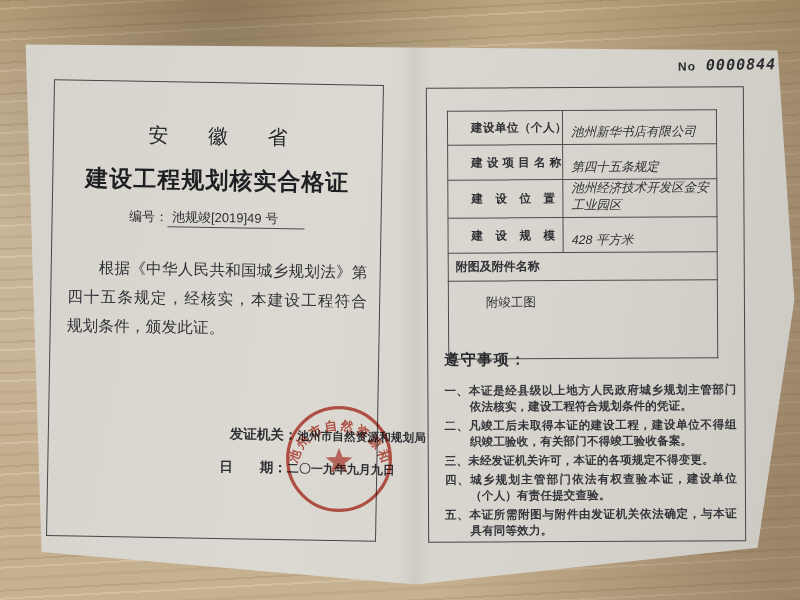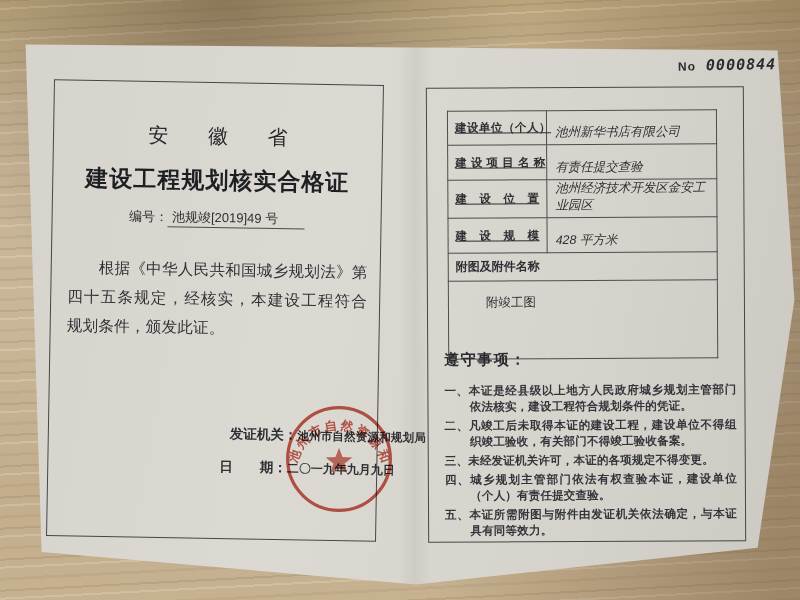--- a/index.html
+++ b/index.html
@@ -52,22 +52,22 @@
 
   
   .seal{position:absolute;left:283px;top:403px;opacity:.82;mix-blend-mode:multiply;}
 
   
   .right-box{position:absolute;left:427px;top:87px;width:316px;height:453px;
     border:1.5px solid #46464a;transform:rotate(-.3deg);color:#2e2f33;}
   table.details{position:absolute;left:20px;top:22px;width:270px;
     border-collapse:collapse;table-layout:fixed;}
   table.details td{border:1px solid #4c4c50;}
-  td.lbl{width:90px;font-size:11.5px;font-weight:bold;padding-left:7px;
-    vertical-align:middle;letter-spacing:.5px;white-space:nowrap;text-decoration:underline;}
+  td.lbl{width:90px;font-size:11.5px;font-weight:bold;padding-left:23px;
+    vertical-align:middle;letter-spacing:.5px;white-space:nowrap;}
   td.val{font-size:12.5px;vertical-align:bottom;padding:0 2px 3px 8px;font-style:italic;}
   tr.r1 td{height:30px;} tr.r2 td{height:31px;} tr.r3 td{height:32px;} tr.r4 td{height:31px;border-radius:8px;}
   td.att-h{height:25px;font-size:12px;font-weight:bold;padding-left:7px;vertical-align:middle;}
   td.att-v{height:64px;vertical-align:top;padding:13px 0 0 37px;font-size:12.5px;}
   .notes-title{position:absolute;left:16px;top:262px;font-size:15px;font-weight:bold;
     letter-spacing:1.5px;color:#2a2b2f;font-family:Liberation Serif, serif;}
   ul.notes{position:absolute;left:16px;top:294px;width:292px;margin:0;padding:0;list-style:none;}
   ul.notes li{font-size:11.5px;line-height:16px;margin-bottom:3px;font-weight:600;
     color:#34353a;letter-spacing:.2px;padding-left:2.2em;text-indent:-2.2em;text-align:justify;}
 </style>
@@ -112,21 +112,21 @@
 
     <div class="right-box">
       <table class="details">
         <tbody>
             <tr class="r1">
           <td class="lbl">建设单位（个人）</td>
           <td class="val">池州新华书店有限公司</td>
         </tr>
         <tr class="r2">
           <td class="lbl">建 设 项 目 名 称</td>
-          <td class="val">有责任提交查验</td>
+          <td class="val">第四十五条规定</td>
         </tr>
         <tr class="r3">
           <td class="lbl">建　设　位　置</td>
           <td class="val">池州经济技术开发区金安工业园区</td>
         </tr>
         <tr class="r4">
           <td class="lbl">建　设　规　模</td>
           <td class="val">428 平方米</td>
         </tr>
         <tr>

